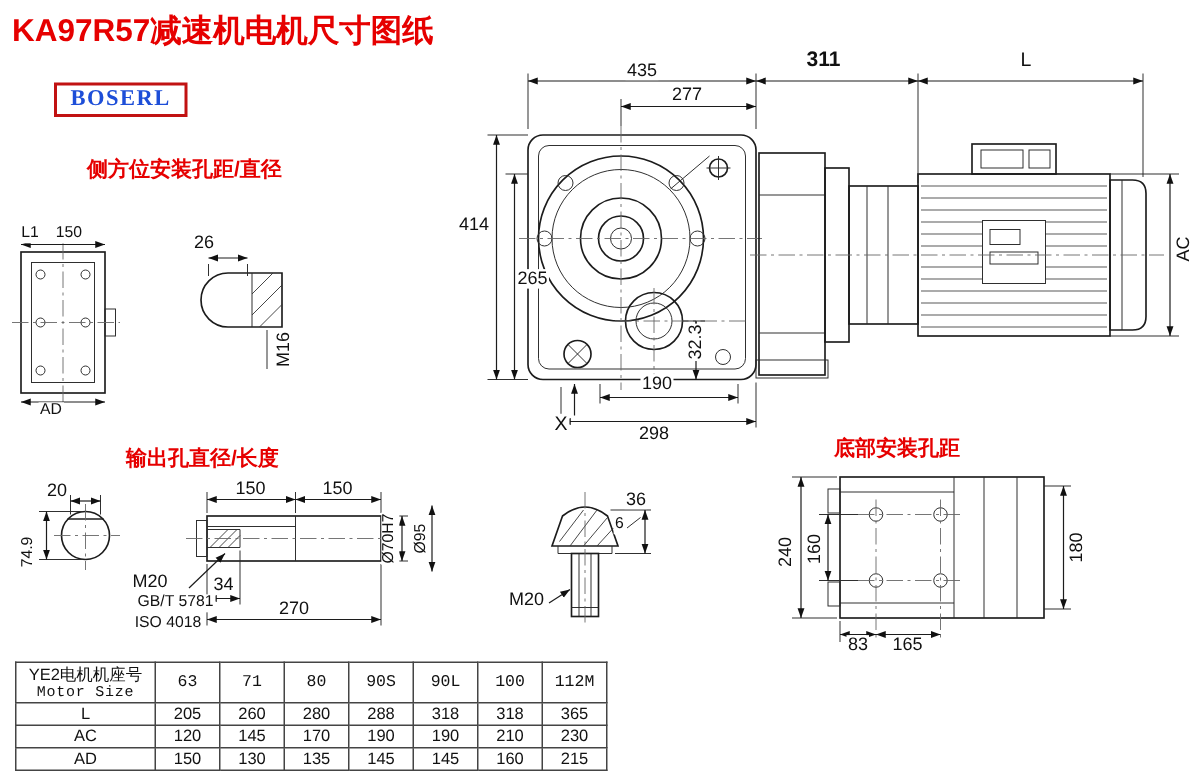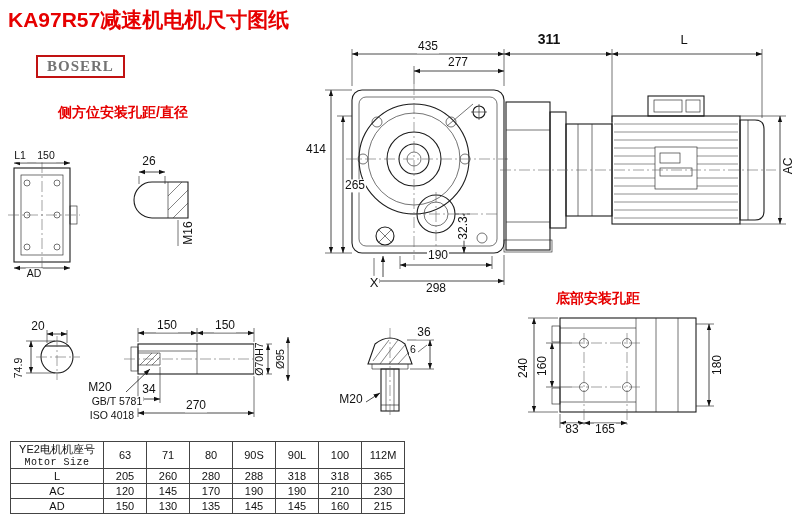--- a/index.html
+++ b/index.html
@@ -7,34 +7,34 @@
           font-family:"Liberation Sans",sans-serif;}
   svg{position:absolute;left:0;top:0;}
   svg .ln{fill:none;stroke:#1c1c1c;stroke-width:1.1;}
   svg .th{fill:none;stroke:#2a2a2a;stroke-width:0.65;}
   svg .fin{fill:none;stroke:#333;stroke-width:0.55;}
   svg .cl{fill:none;stroke:#666;stroke-width:0.6;stroke-dasharray:11 3 2 3;}
   svg .dml{fill:none;stroke:#1c1c1c;stroke-width:0.8;marker-start:url(#arr);marker-end:url(#arr);}
   svg .ar{fill:none;stroke:#1c1c1c;stroke-width:0.8;marker-end:url(#arr);}
   svg .hatch{fill:none;stroke:#333;stroke-width:0.6;}
   .title{position:absolute;left:8px;top:6px;font-size:21px;font-weight:bold;color:#e60000;white-space:nowrap;}
-  .logo{position:absolute;left:36px;top:55px;border:2px solid #c11212;color:#737373;
+  .logo{position:absolute;left:36px;top:55px;border:2px solid #c11212;color:#1d4ed8;
         font:bold 15px "Liberation Serif",serif;letter-spacing:1px;padding:1px 9px;background:#fff;}
   .rlabel{position:absolute;color:#e60000;font-weight:bold;font-size:14px;white-space:nowrap;}
   .dim{position:absolute;transform:translate(-50%,-50%);font-size:12px;color:#111;
        background:#fff;padding:0 1px;white-space:nowrap;line-height:1.1;}
   .dim.rot{transform:translate(-50%,-50%) rotate(-90deg);}
   .dim.sm{font-size:10.5px;}
   .dim.b{font-weight:bold;font-size:14px;}
   .dim.md{font-size:13px;}
   table.spec{position:absolute;left:10px;top:441px;border-collapse:collapse;background:#fff;
              font-size:11px;color:#111;}
   table.spec th,table.spec td{border:1px solid #444;text-align:center;padding:0;font-weight:normal;}
   table.spec .c0{width:92px;}
-  table.spec .cv{width:42px;}
+  table.spec .cv{width:42px;font-family:Liberation Mono, monospace;}
   table.spec tr.hd{height:26px;padding-left:24px;}
   table.spec tr.rw{height:15px;}
   .mono{font-family:Liberation Mono, monospace;font-size:10px;letter-spacing:0.5px;}
 </style>
 </head>
 <body>
 
 <div class="canvas">
 
   <svg width="800" height="520" viewBox="0 0 800 520">
@@ -252,34 +252,35 @@
       <line class="th" x1="696" y1="324" x2="714" y2="324"></line>
       <line class="th" x1="696" y1="406" x2="714" y2="406"></line>
       <line class="dml" x1="709" y1="324" x2="709" y2="406"></line>
     </g>
   </svg>
 
   <div class="title">KA97R57减速机电机尺寸图纸</div>
   <div class="logo">BOSERL</div>
 
   <div class="rlabel" style="left:58px;top:104px">侧方位安装孔距/直径</div>
+  <div class="rlabel" style="left:84px;top:297px">输出孔直径/长度</div>
   <div class="rlabel" style="left:556px;top:290px">底部安装孔距</div>
 
   <div class="dim" style="left:428px;top:47px">435</div>
   <div class="dim" style="left:458px;top:63px">277</div>
   <div class="dim b" style="left:549px;top:40px">311</div>
   <div class="dim md" style="left:684px;top:40px">L</div>
   <div class="dim" style="left:316px;top:150px">414</div>
   <div class="dim" style="left:355px;top:186px">265</div>
   <div class="dim rot" style="left:464px;top:228px">32.3</div>
   <div class="dim" style="left:438px;top:256px">190</div>
   <div class="dim" style="left:436px;top:289px">298</div>
   <div class="dim md" style="left:374px;top:283px">X</div>
   <div class="dim rot" style="left:789px;top:166px">AC</div>
-  <div class="dim" style="left:149px;top:162px">26</div>
+  <div class="dim" style="left:136px;top:162px">26</div>
   <div class="dim rot" style="left:189px;top:233px">M16</div>
   <div class="dim sm" style="left:20px;top:156px">L1</div>
   <div class="dim sm" style="left:46px;top:156px">150</div>
   <div class="dim sm" style="left:34px;top:274px">AD</div>
   <div class="dim" style="left:38px;top:327px">20</div>
   <div class="dim" style="left:167px;top:326px">150</div>
   <div class="dim" style="left:225px;top:326px">150</div>
   <div class="dim rot sm" style="left:19px;top:368px">74.9</div>
   <div class="dim" style="left:100px;top:388px">M20</div>
   <div class="dim sm" style="left:117px;top:402px">GB/T 5781</div>

